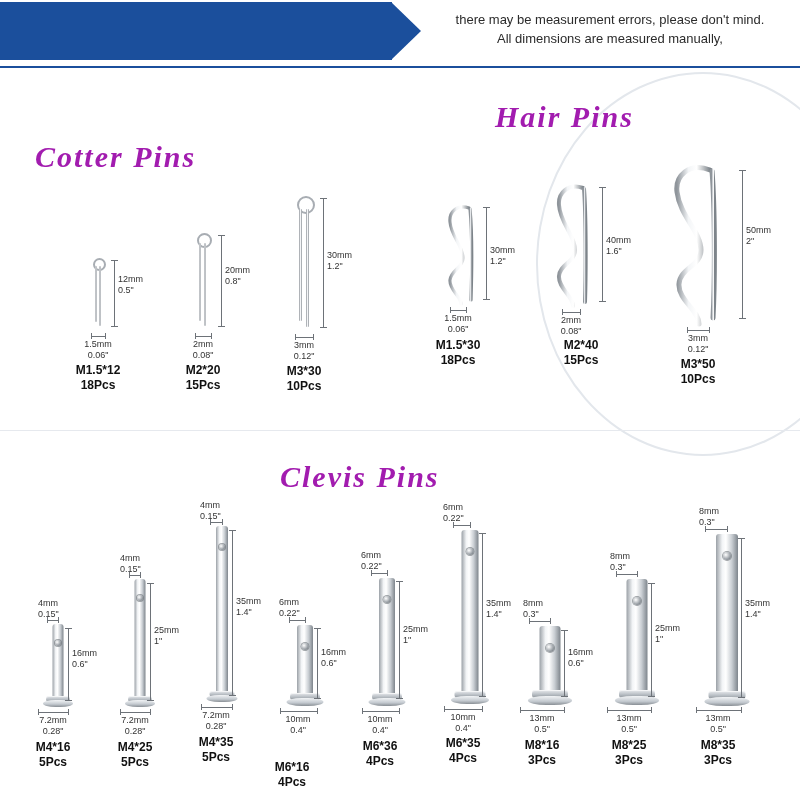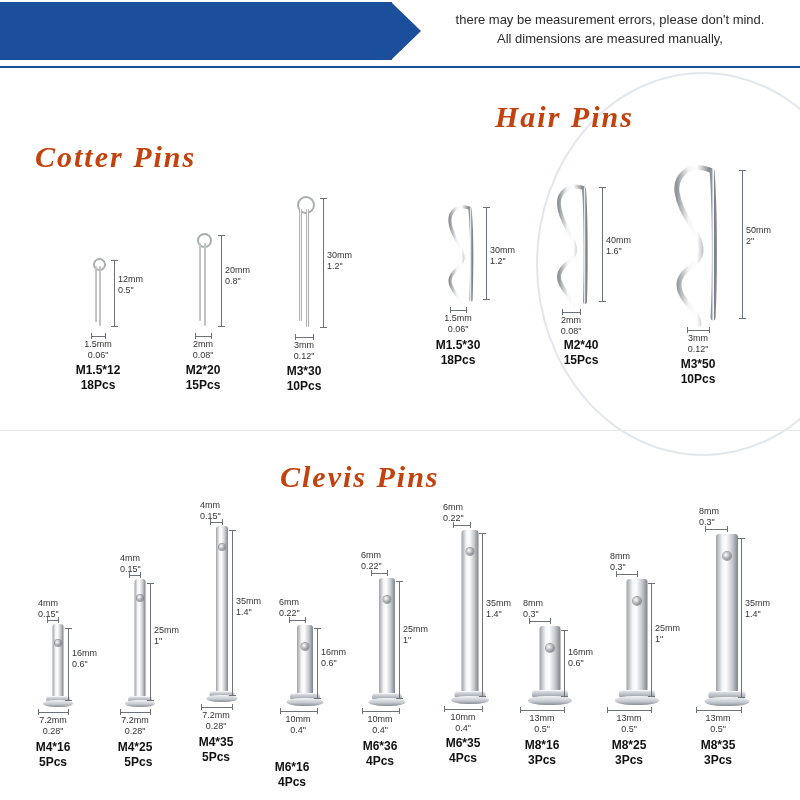--- a/index.html
+++ b/index.html
@@ -50,21 +50,21 @@
   .sep-line{
     position:absolute;left:0;top:430px;width:800px;height:1px;
     background:#e6e9ee;
   }
 
   
   .sec-title{
     position:absolute;
     font-family:"Liberation Serif", serif;
     font-size:30px;font-weight:bold;font-style:italic;
-    color:#c2410c;letter-spacing:2px;white-space:nowrap;
+    color:#a21caf;letter-spacing:2px;white-space:nowrap;
   }
   #title-cotter{left:35px;top:140px;}
   #title-hair{left:495px;top:100px;}
   #title-clevis{left:280px;top:460px;}
 
   
   .item{position:absolute;}
   .item .caption{
     position:absolute;left:50%;transform:translateX(-50%);
     text-align:center;white-space:nowrap;
@@ -373,21 +373,21 @@
     <span>25mm</span><br><span>1"</span>
   </div>
 
   <div class="hline" style="left:28px;top:157px;width:30px;"></div>
   <div class="vtick" style="left:28px;top:154px;"></div>
   <div class="vtick" style="left:58px;top:154px;"></div>
   <div class="dim center" style="left:43px;top:160px;">
     <span>7.2mm</span><br><span>0.28"</span>
   </div>
 
-  <div class="caption" style="left:43px;top:185px;text-align:right;">
+  <div class="caption" style="left:43px;top:185px;">
     <span>M4*25</span>
     <span class="pcs">5Pcs</span>
   </div>
 </div>
 
 <div class="item clevis" style="left:172px;top:500px;width:100px;height:290px;">
   <div class="shaft metal" style="top:26px;width:12px;height:167px;"></div>
   <div class="hole" style="top:44px;width:6px;height:6px;"></div>
   <div class="flange" style="top:191px;width:25px;height:6px;"></div>
   <div class="flange2" style="top:195px;width:31px;height:7px;"></div>

